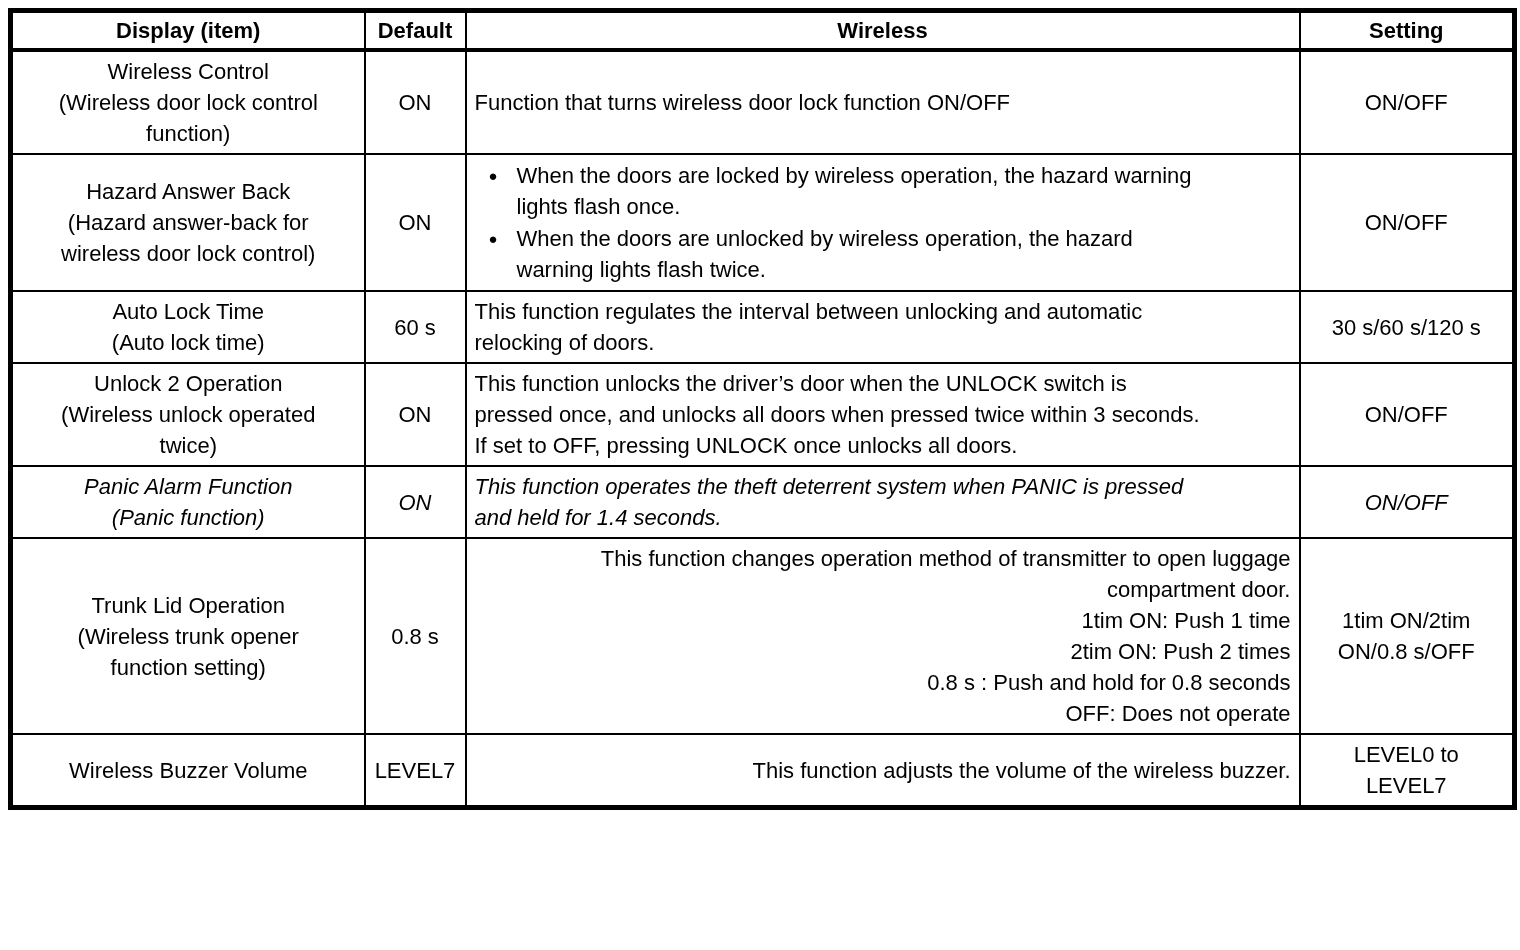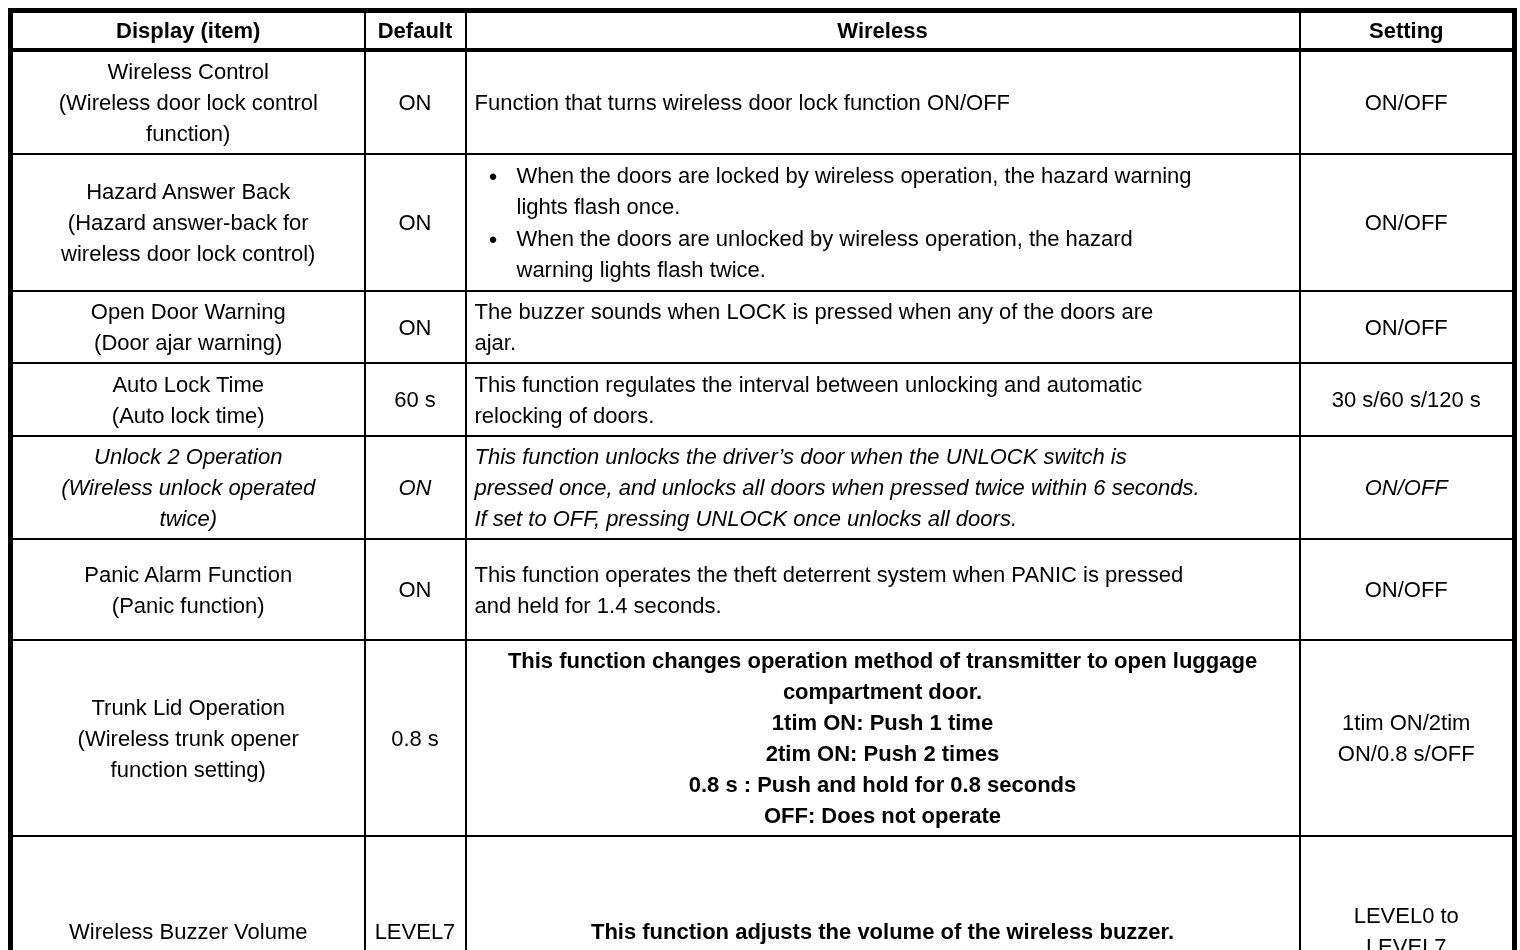--- a/index.html
+++ b/index.html
@@ -48,21 +48,21 @@
   tbody tr:nth-child(5) { height: 68px; font-style: italic; }
   tbody tr:nth-child(6) { height: 101px; }
   tbody tr:nth-child(7) { height: 68px; }
   tbody tr:nth-child(8) { height: 192px; }
   tbody tr:nth-child(9) { height: 71px; }
 
   .c-disp { text-align: center; }
   .c-def  { text-align: center; }
   .c-set  { text-align: center; }
   .c-fn   { text-align: left; padding: 6px 10px; }
-  .c-fn.center { text-align: center; font-weight: bold; }
+  .c-fn.center { text-align: right; }
 
   .pre { white-space: pre-line; }
 
   .bullet {
     display: flex;
     align-items: flex-start;
     padding-left: 10px;
     margin: 1px 0;
   }
   .bullet .marker {
@@ -117,47 +117,37 @@
           </div>
           <div class="bullet">
             <span class="marker">●</span>
             <span class="btext pre">When the doors are unlocked by wireless operation, the hazard
 warning lights flash twice.</span>
           </div>
         </td>
         <td class="c-set pre">ON/OFF</td>
       </tr>
       <tr>
-        <td class="c-disp pre">Open Door Warning
-(Door ajar warning)</td>
-        <td class="c-def pre">ON</td>
-        <td class="c-fn">
-          <div class="pre">The buzzer sounds when LOCK is pressed when any of the doors are
-ajar.</div>
-        </td>
-        <td class="c-set pre">ON/OFF</td>
-      </tr>
-      <tr>
         <td class="c-disp pre">Auto Lock Time
 (Auto lock time)</td>
         <td class="c-def pre">60 s</td>
         <td class="c-fn">
           <div class="pre">This function regulates the interval between unlocking and automatic
 relocking of doors.</div>
         </td>
         <td class="c-set pre">30 s/60 s/120 s</td>
       </tr>
       <tr>
         <td class="c-disp pre">Unlock 2 Operation
 (Wireless unlock operated
 twice)</td>
         <td class="c-def pre">ON</td>
         <td class="c-fn">
           <div class="pre">This function unlocks the driver’s door when the UNLOCK switch is
-pressed once, and unlocks all doors when pressed twice within 6 seconds.
+pressed once, and unlocks all doors when pressed twice within 3 seconds.
 If set to OFF, pressing UNLOCK once unlocks all doors.</div>
         </td>
         <td class="c-set pre">ON/OFF</td>
       </tr>
       <tr>
         <td class="c-disp pre">Panic Alarm Function
 (Panic function)</td>
         <td class="c-def pre">ON</td>
         <td class="c-fn">
           <div class="pre">This function operates the theft deterrent system when PANIC is pressed

